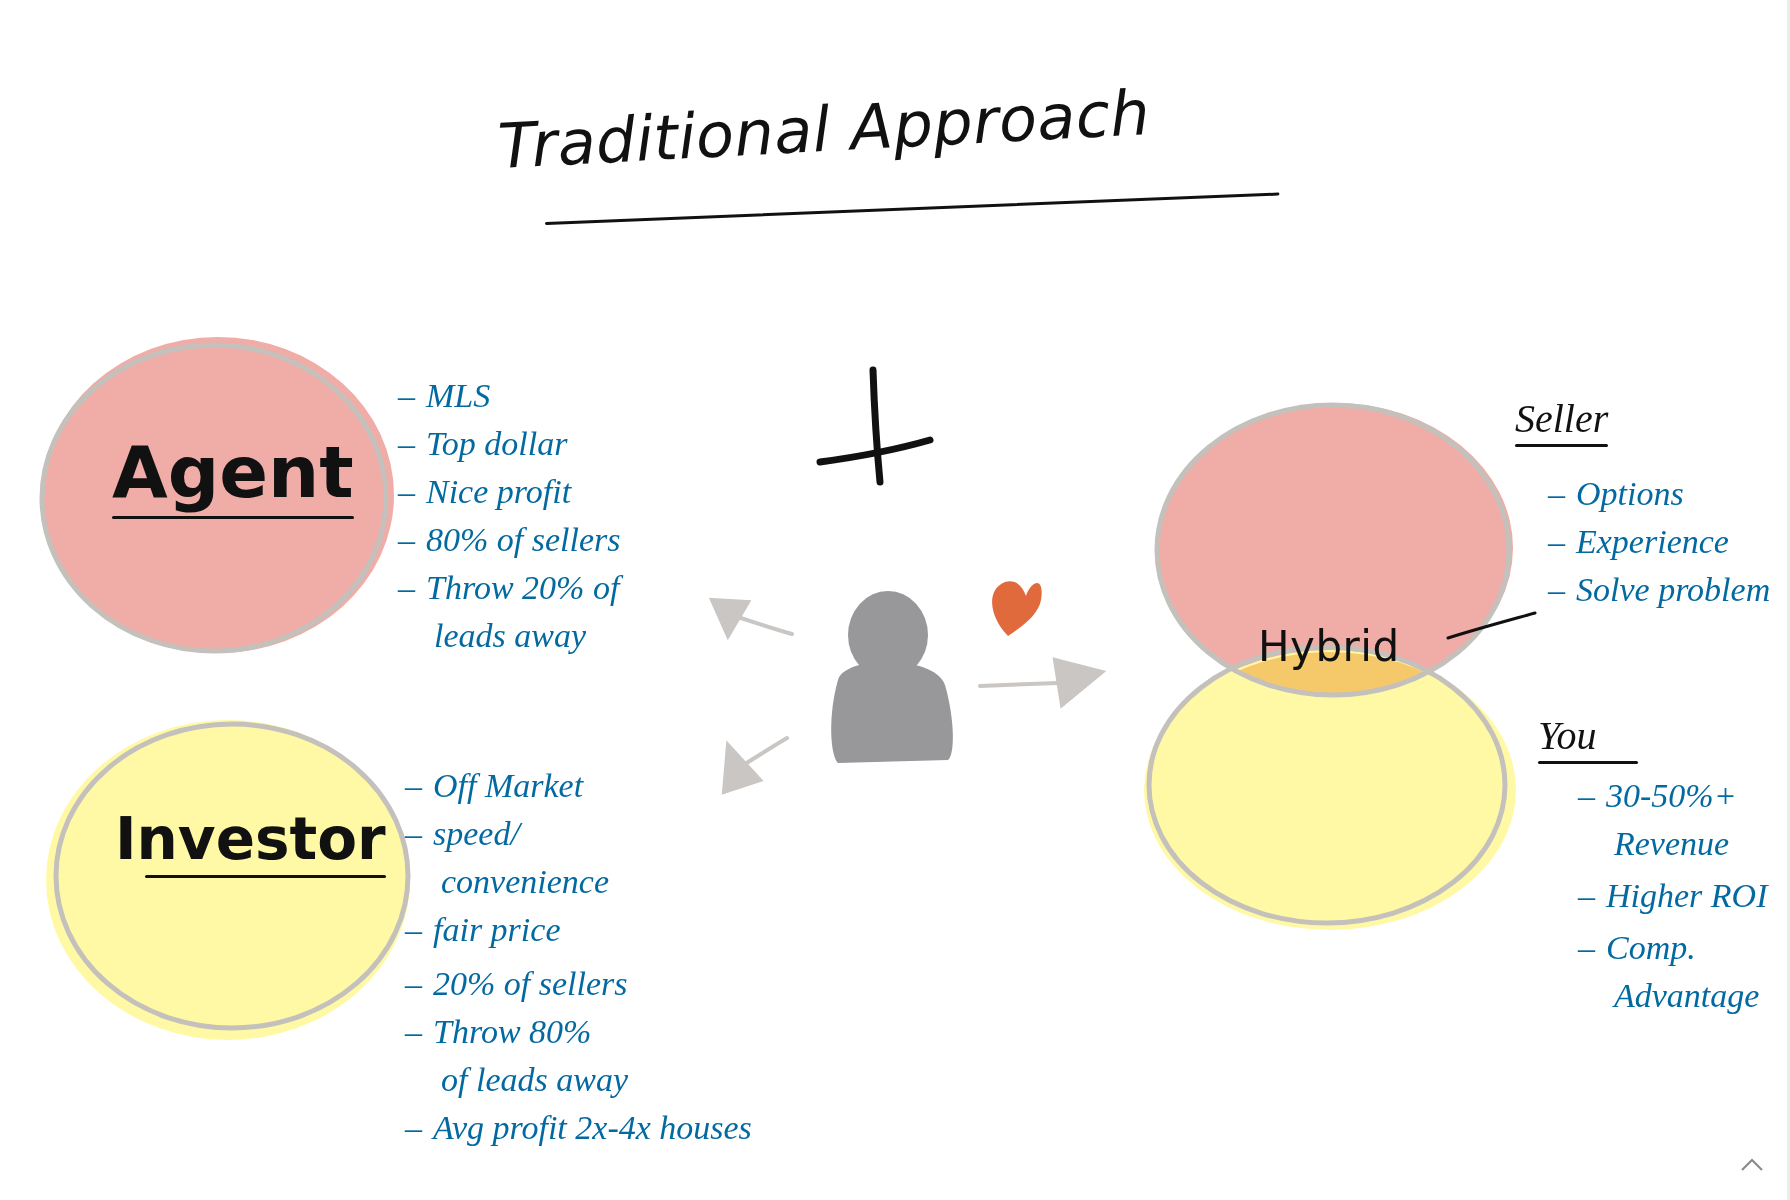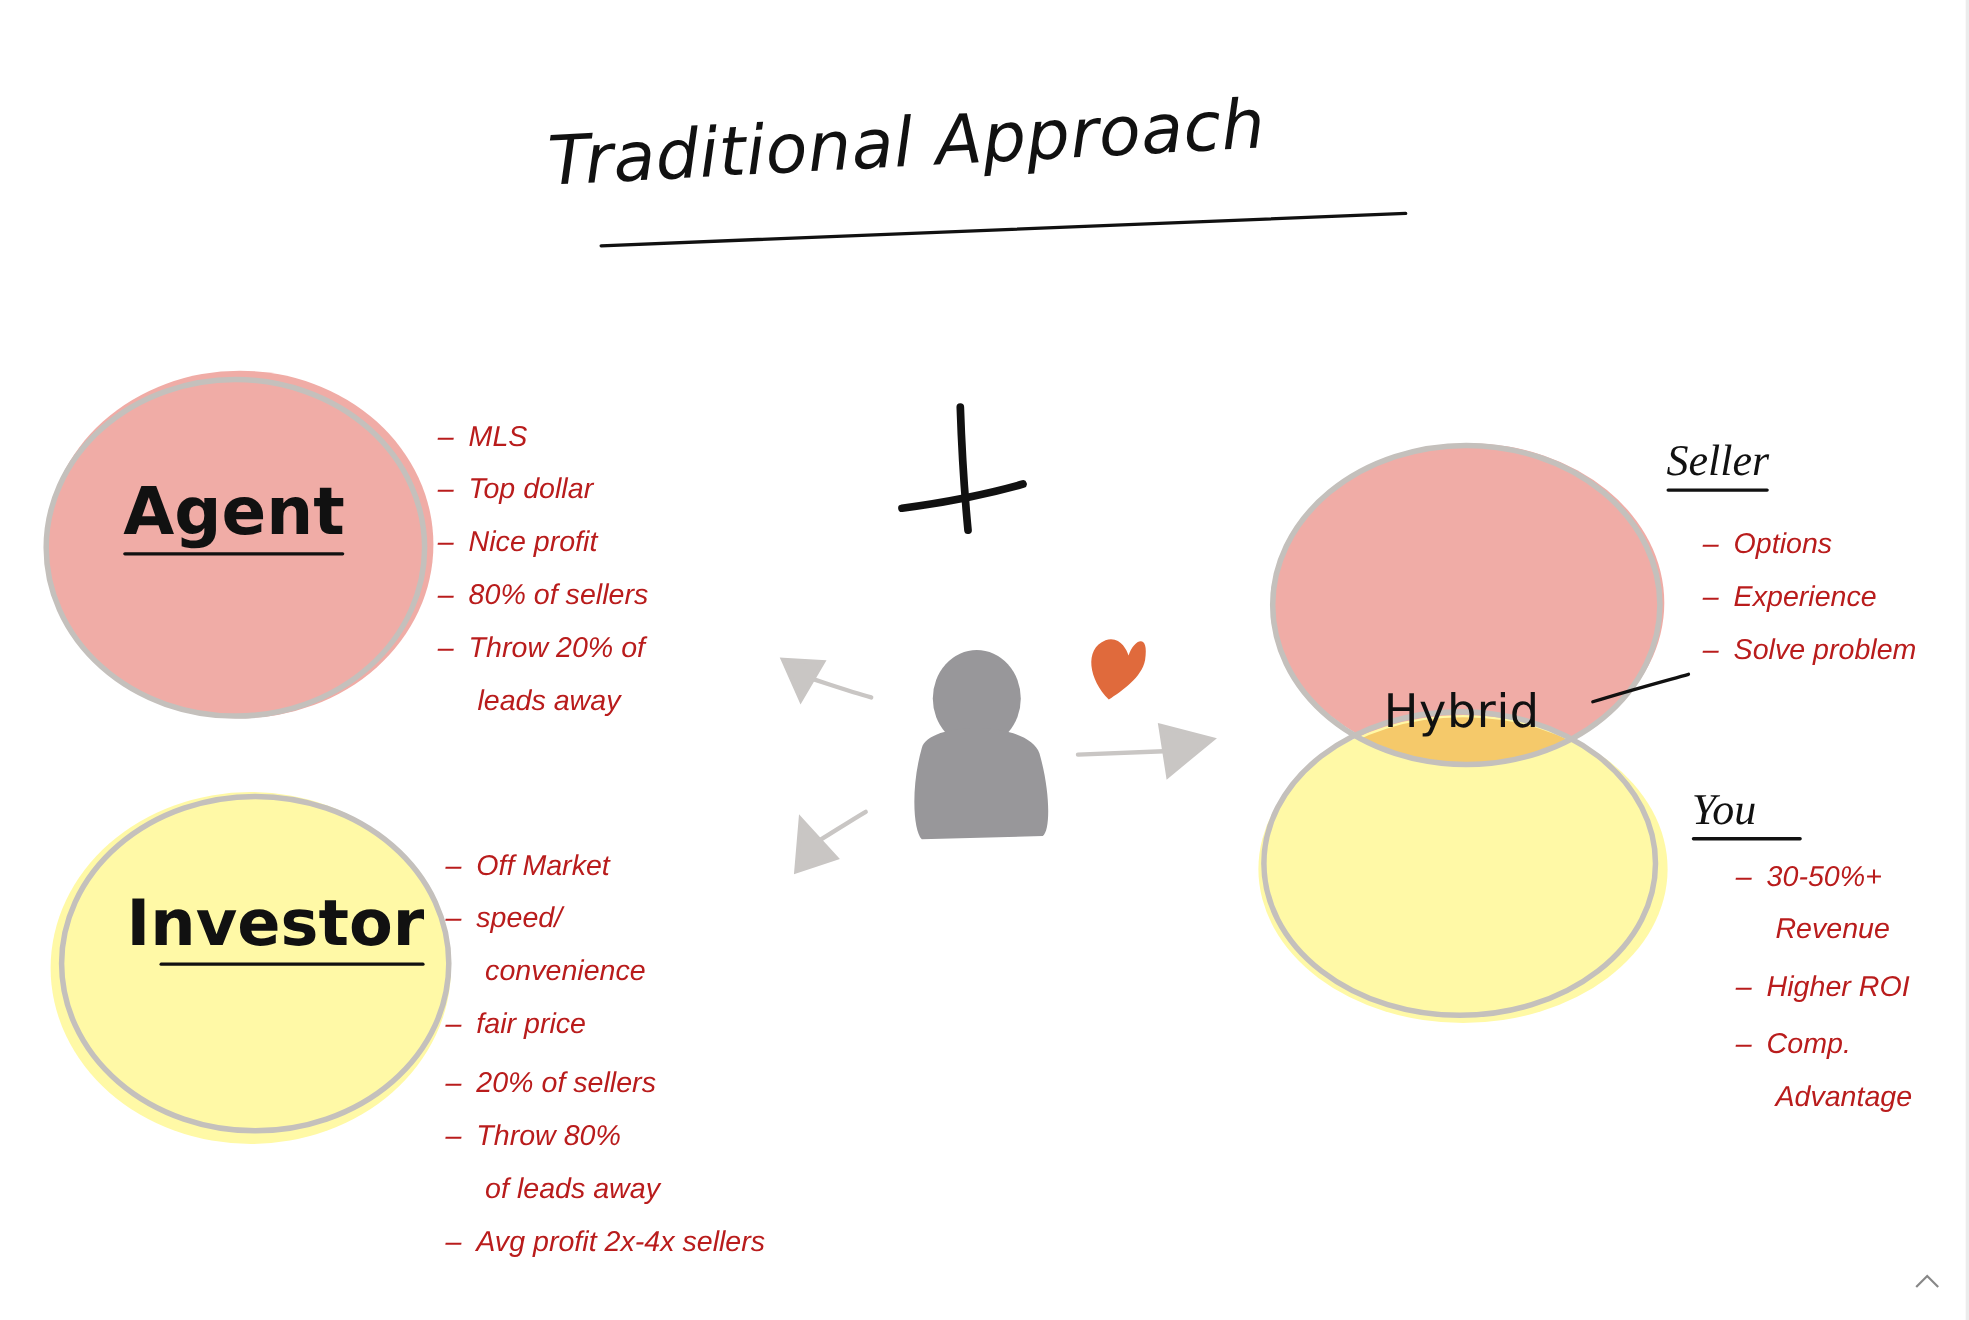--- a/index.html
+++ b/index.html
@@ -8,21 +8,21 @@
     .canvas { position: absolute; left: 0; top: 0; width: 1790px; height: 1200px; }
     .right-edge { position: absolute; right: 0; top: 0; width: 3px; height: 1200px; background: #ececec; }
     .hand { position: absolute; font-family: "DejaVu Sans", sans-serif; color: #111;
             font-style: italic; letter-spacing: 0.5px; white-space: nowrap; }
     .title { left: 500px; top: 110px; font-size: 62px; font-weight: 400; transform: rotate(-3deg); transform-origin: left bottom; }
     .title-underline { position: absolute; left: 545px; top: 222px; width: 735px; height: 3px; background: #111;
                        transform: rotate(-2.3deg); transform-origin: left center; border-radius: 2px; }
     .circle-label { position: absolute; font-family: "DejaVu Sans", sans-serif; font-weight: 700; color: #111; }
     .circle-label .ul { display: block; height: 3px; background: #111; margin-top: 2px; border-radius: 2px; }
     ul.notes { position: absolute; list-style: none; margin: 0; padding: 0; }
-    ul.notes li { font-family: Liberation Sans, sans-serif; font-style: italic; font-size: 26px; line-height: 48px; color: #b91c1c; white-space: nowrap; }
+    ul.notes li { font-family: Liberation Serif, serif; font-style: italic; font-size: 34px; line-height: 48px; color: #0369a1; white-space: nowrap; }
     ul.notes li .dash { display: inline-block; width: 28px; }
     ul.notes li.cont { padding-left: 36px; }
     .heading { position: absolute; font-family: Liberation Serif, serif; font-style: italic; font-size: 40px; color: #111; }
     .heading .ul { display: block; height: 3px; background: #111; margin-top: 2px; border-radius: 2px; }
     .scroll-top { position: absolute; left: 1735px; top: 1150px; width: 30px; height: 24px; cursor: pointer; }
   </style>
 </head>
 <body>
 
 <div class="canvas">
@@ -79,21 +79,21 @@
     </g>
 
     <path d="M1448 638 C 1480 628, 1510 620, 1535 613" stroke="#111" stroke-width="3" fill="none" stroke-linecap="round"></path>
 
     <path d="M1742 1170 L 1752 1160 L 1762 1170" stroke="#888" stroke-width="2" fill="none"></path>
   </svg>
 
   <div class="hand title">Traditional Approach</div>
   <div class="title-underline"></div>
 
-  <div class="circle-label" style="left:112px; top:430px; font-size:60px;">
+  <div class="circle-label" style="left:112px; top:430px; font-size:72px;">
     <span>Agent</span>
     <span class="ul"></span>
   </div>
 
   <ul class="notes" style="left:398px; top:372px;">
     <li><span class="dash">–</span><span>MLS</span></li>
     <li><span class="dash">–</span><span>Top dollar</span></li>
     <li><span class="dash">–</span><span>Nice profit</span></li>
     <li><span class="dash">–</span><span>80% of sellers</span></li>
     <li><span class="dash">–</span><span>Throw 20% of</span></li>
@@ -106,21 +106,21 @@
   </div>
 
   <ul class="notes" style="left:405px; top:762px;">
     <li><span class="dash">–</span><span>Off Market</span></li>
     <li><span class="dash">–</span><span>speed/</span></li>
     <li class="cont"><span>convenience</span></li>
     <li><span class="dash">–</span><span>fair price</span></li>
     <li style="margin-top:6px;"><span class="dash">–</span><span>20% of sellers</span></li>
     <li><span class="dash">–</span><span>Throw 80%</span></li>
     <li class="cont"><span>of leads away</span></li>
-    <li><span class="dash">–</span><span>Avg profit 2x-4x sellers</span></li>
+    <li><span class="dash">–</span><span>Avg profit 2x-4x houses</span></li>
   </ul>
 
   <div class="hand" style="left:1258px; top:622px; font-size:42px; font-style:normal;text-align:right;">Hybrid</div>
 
   <div class="heading" style="left:1515px; top:395px;">
     <span>Seller</span>
     <span class="ul"></span>
   </div>
   <ul class="notes" style="left:1548px; top:470px;">
     <li><span class="dash">–</span><span>Options</span></li>

